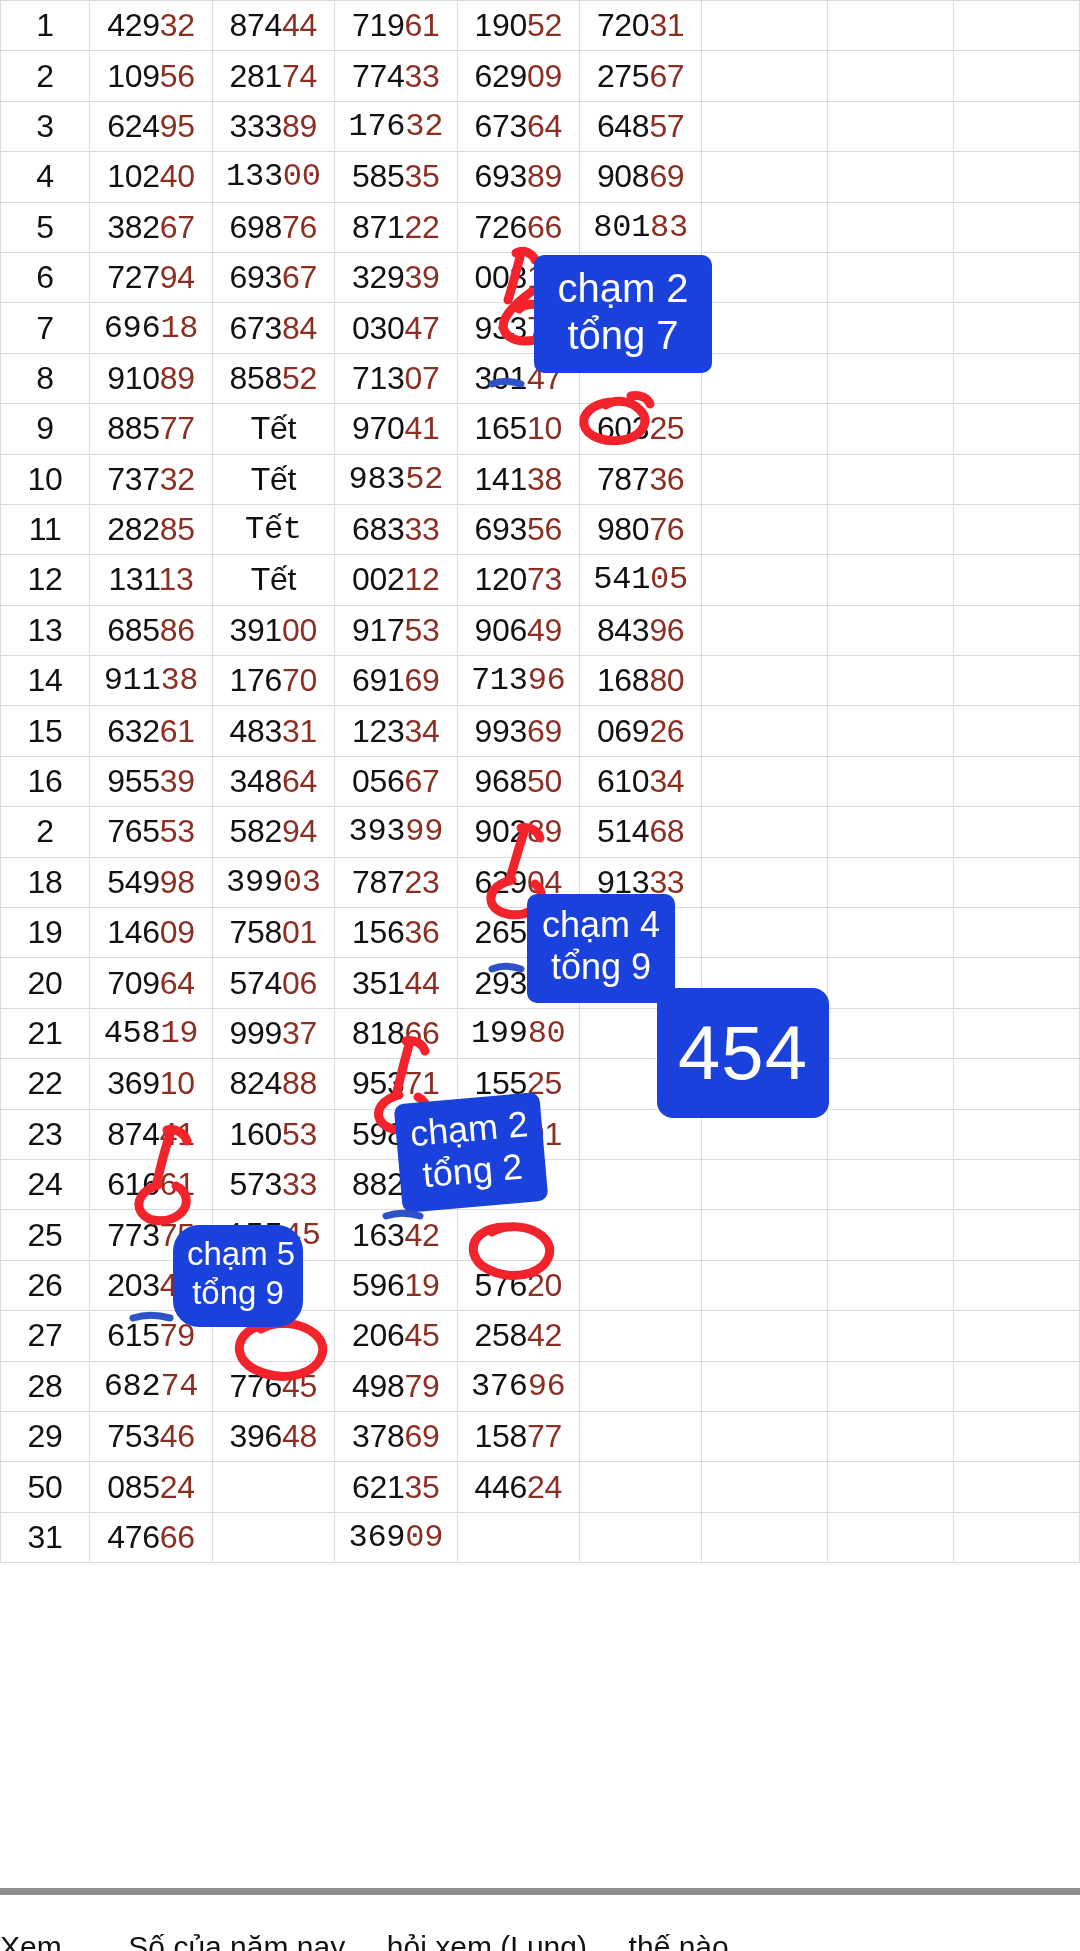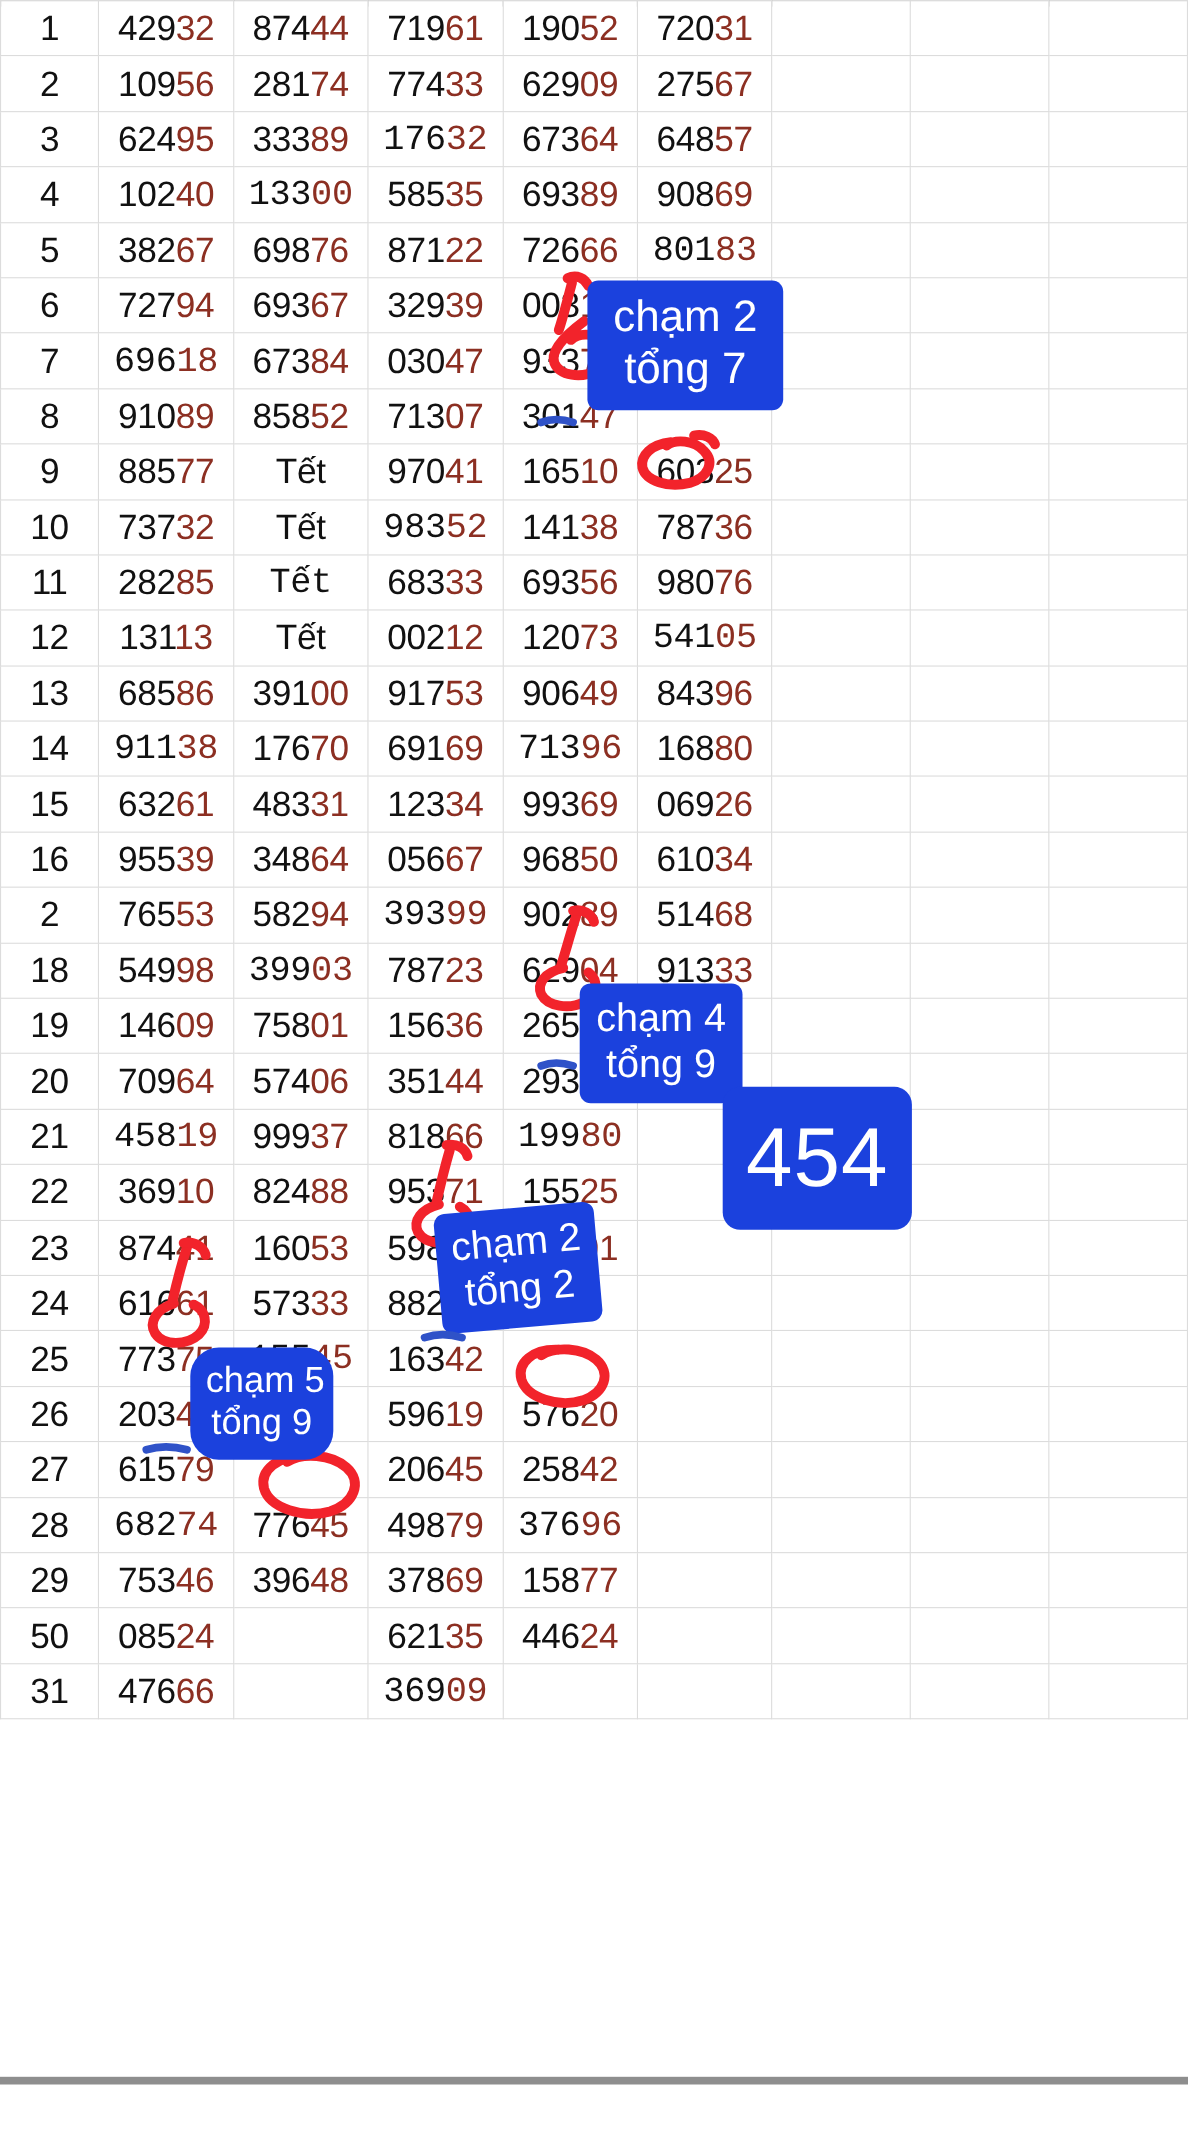--- a/index.html
+++ b/index.html
@@ -510,14 +510,15 @@
   <div class="callout" id="co3" style="left:173px;top:1225px;width:130px;font-size:33px;border-radius:26px;">
     <span class="ln">chạm 5</span>
     <span class="ln">tổng 9</span>
   </div>
 
   <div class="badge454" id="badge454" style="left:657px;top:988px;width:172px;height:130px;">
     <span>454</span>
   </div>
 
   <div class="rule-bottom"></div>
+  <div class="bottom-text">Xem  ......   Số của năm nay ... hỏi xem (Lung) ... thế nào ...</div>
 
 </div>
 
 </body></html>

